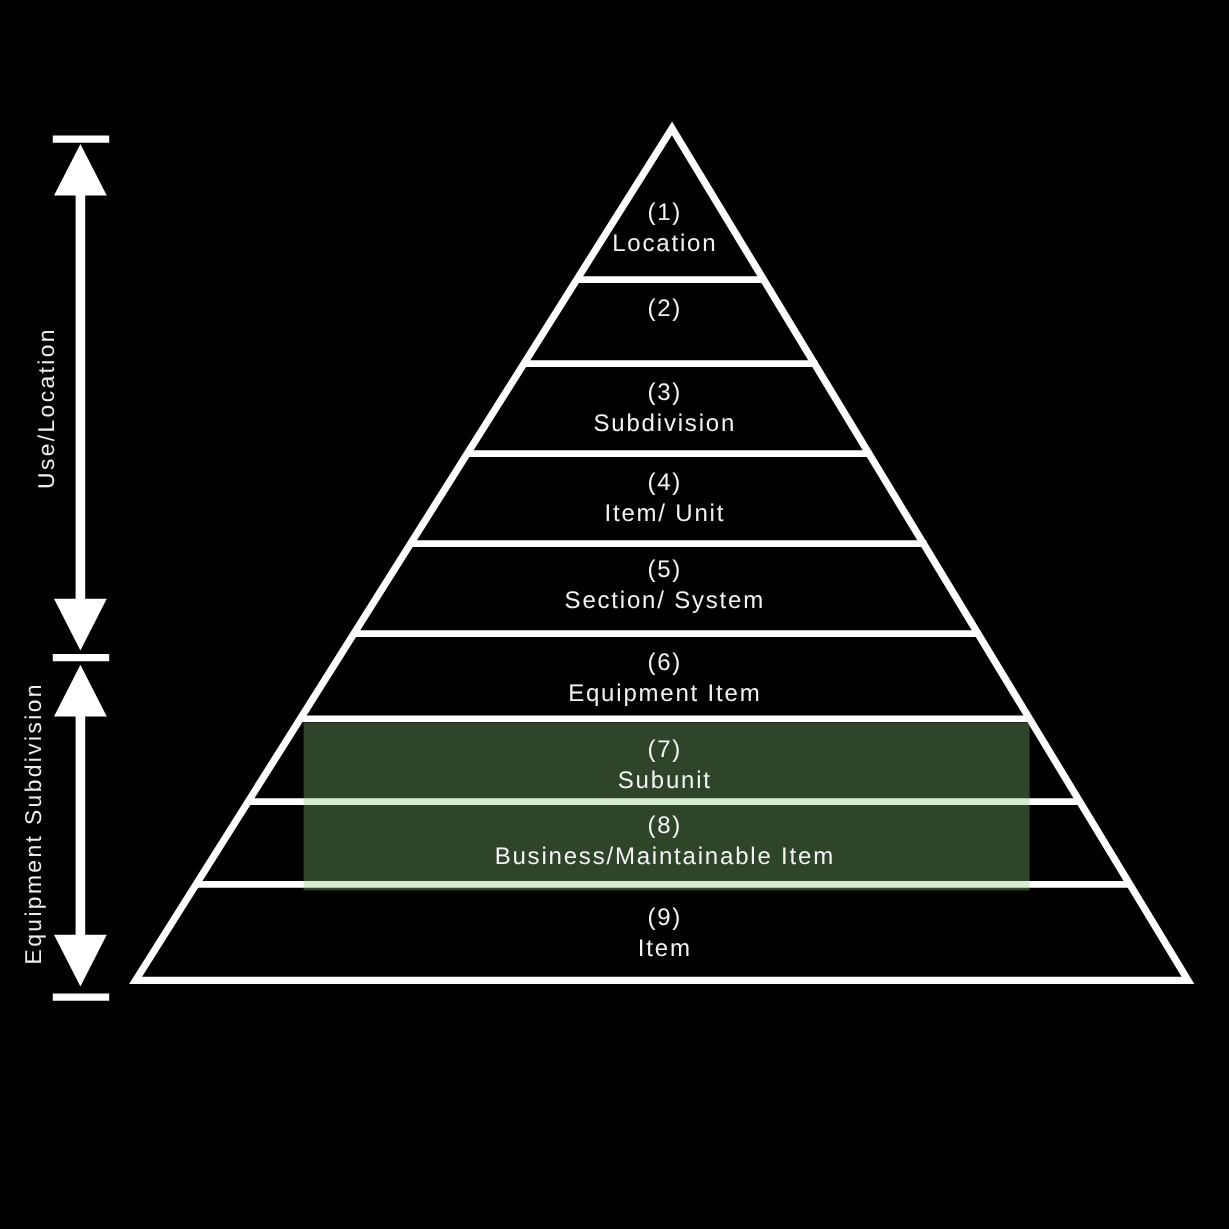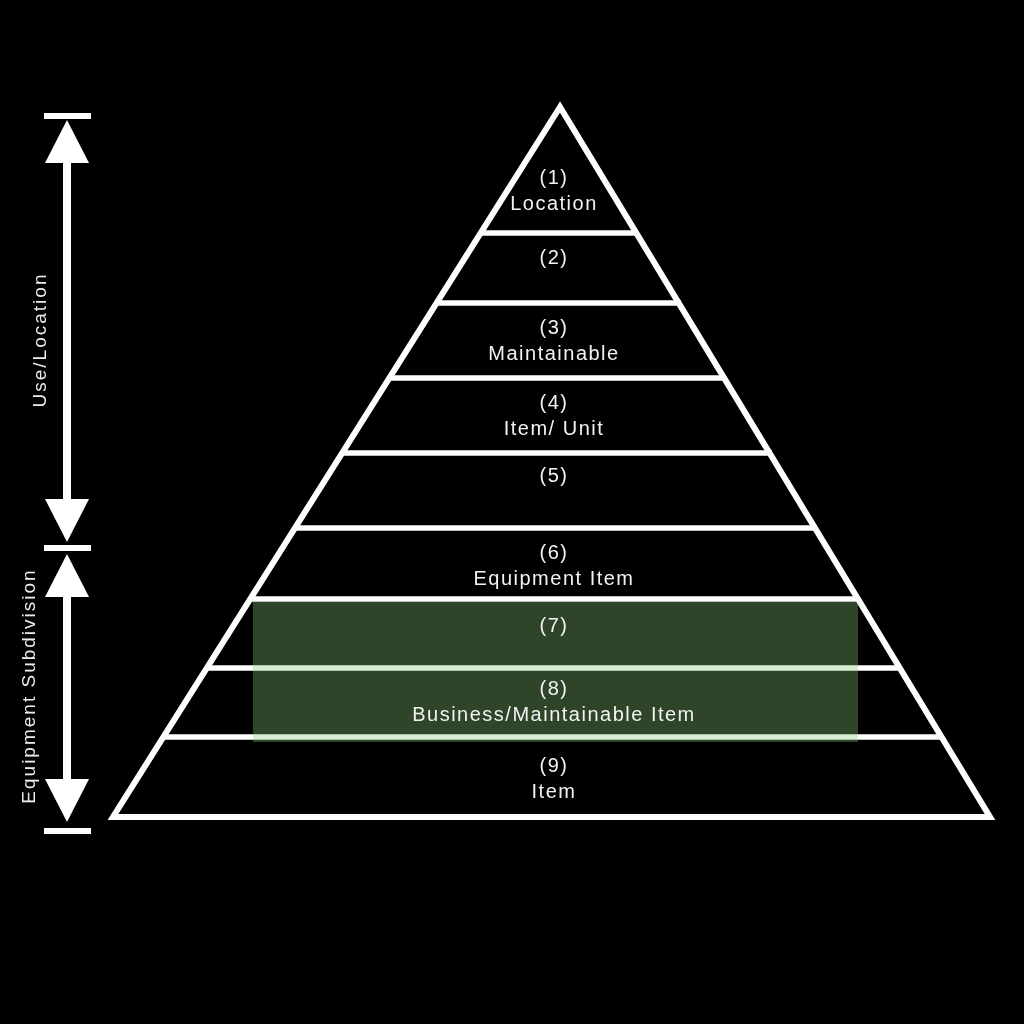--- a/index.html
+++ b/index.html
@@ -99,35 +99,37 @@
 
   <div class="level lv1">
     <div>(1)</div>
     <div>Location</div>
   </div>
   <div class="level lv2">
     <div>(2)</div>
   </div>
   <div class="level lv3">
     <div>(3)</div>
-    <div>Maintainable</div>
+    <div>Subdivision</div>
   </div>
   <div class="level lv4">
     <div>(4)</div>
     <div>Item/ Unit</div>
   </div>
   <div class="level lv5">
     <div>(5)</div>
+    <div>Section/ System</div>
   </div>
   <div class="level lv6">
     <div>(6)</div>
     <div>Equipment Item</div>
   </div>
   <div class="level lv7">
     <div>(7)</div>
+    <div>Subunit</div>
   </div>
   <div class="level lv8">
     <div>(8)</div>
     <div>Business/Maintainable Item</div>
   </div>
   <div class="level lv9">
     <div>(9)</div>
     <div>Item</div>
   </div>
 

